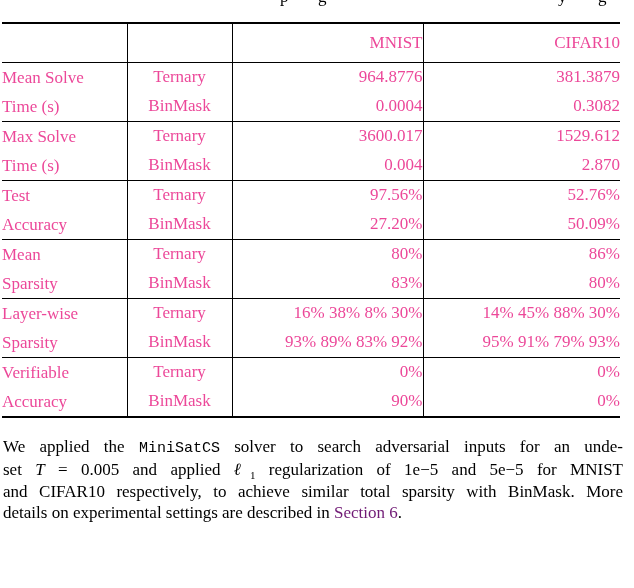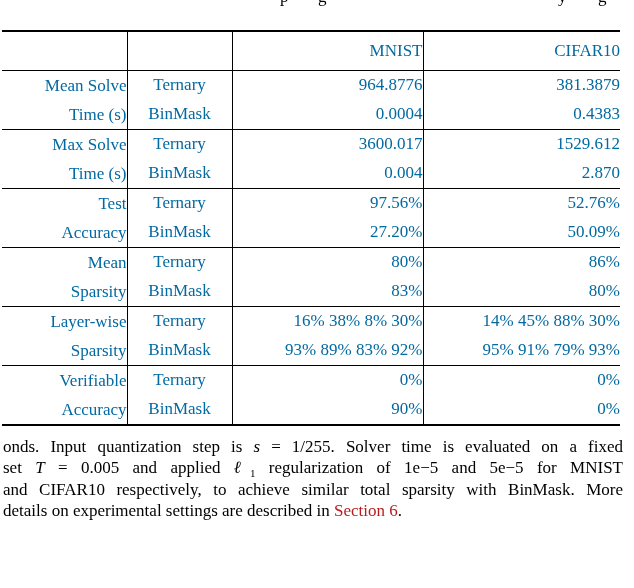--- a/index.html
+++ b/index.html
@@ -8,43 +8,43 @@
 
   
   .cropline{position:absolute;top:0;left:0;width:634px;height:8px;overflow:hidden;}
   .cropline .frag{position:absolute;top:-13px;font-size:17px;color:#000;}
   .cropline .frag:nth-child(1){left:280px;}
   .cropline .frag:nth-child(2){left:318px;}
   .cropline .frag:nth-child(3){left:558px;}
   .cropline .frag:nth-child(4){left:598px;}
 
   
-  table.results{position:absolute;top:30px;left:2px;width:618px;height:386px;
+  table.results{position:absolute;top:22px;left:2px;width:618px;height:386px;
         border-collapse:collapse;table-layout:fixed;
         border-top:2.5px solid #000;border-bottom:2.5px solid #000;
-        font-size:17px;color:#0369a1;}
+        font-size:17px;color:#ec4899;}
   table.results td{padding:0;vertical-align:middle;}
   tr.hdr{height:39px;}
   tr.hdr td{border-bottom:1px solid #000;}
   td.vbar{border-left:1px solid #000;}
   tr.gfirst td{border-top:1px solid #000;}
-  td.lab{padding-left:11px;text-align:right;}
+  td.lab{padding-left:11px;text-align:left;}
   td.lab div{line-height:29px;}
   td.meth{padding-left:14px;text-align:center;}
   td.val{padding-right:11px;text-align:right;}
 
   
   .note{position:absolute;top:436px;left:3px;width:620px;
         font-size:17px;line-height:21.4px;color:#000;}
   .capline{text-align:justify;text-align-last:justify;white-space:normal;}
   .capline.last{text-align-last:left;}
   .mono{font-family:"Liberation Mono",monospace;font-size:15px;}
   .mi{font-style:italic;}
   .note sub{font-size:11px;line-height:0;}
-  .seclink{color:#b91c1c;cursor:pointer;}
+  .seclink{color:#701a75;cursor:pointer;}
 </style>
 </head>
 <body>
 
 <div class="page">
 
   <div class="cropline">
     <span class="frag">p</span>
     <span class="frag">g</span>
     <span class="frag">y</span>
@@ -71,21 +71,21 @@
         <div>Mean Solve</div>
         <div>Time (s)</div>
       </td>
       <td class="vbar meth">Ternary</td>
       <td class="vbar val">964.8776</td>
       <td class="vbar val">381.3879</td>
     </tr>
     <tr>
       <td class="vbar meth">BinMask</td>
       <td class="vbar val">0.0004</td>
-      <td class="vbar val">0.4383</td>
+      <td class="vbar val">0.3082</td>
     </tr>
 
     <tr class="gfirst">
       <td class="lab" rowspan="2">
         <div>Max Solve</div>
         <div>Time (s)</div>
       </td>
       <td class="vbar meth">Ternary</td>
       <td class="vbar val">3600.017</td>
       <td class="vbar val">1529.612</td>
@@ -152,19 +152,19 @@
     </tr>
     <tr>
       <td class="vbar meth">BinMask</td>
       <td class="vbar val">90%</td>
       <td class="vbar val">0%</td>
     </tr>
   </tbody>
     </table>
 
   <div class="note">
-    <div class="capline"><span>onds. Input quantization step is </span><span class="mi">s</span><span> = 1/255. Solver time is evaluated on a fixed</span></div>
+    <div class="capline"><span>We applied the </span><span class="mono">MiniSatCS</span><span> solver to search adversarial inputs for an unde-</span></div>
     <div class="capline"><span>set </span><span class="mi">T</span><span> = 0.005 and applied </span><span class="mi">ℓ</span><sub>1</sub><span> regularization of 1e−5 and 5e−5 for MNIST</span></div>
     <div class="capline"><span>and CIFAR10 respectively, to achieve similar total sparsity with BinMask. More</span></div>
     <div class="capline last"><span>details on experimental settings are described in </span><span class="seclink">Section 6</span><span>.</span></div>
   </div>
 
 </div>
 
 </body></html>

